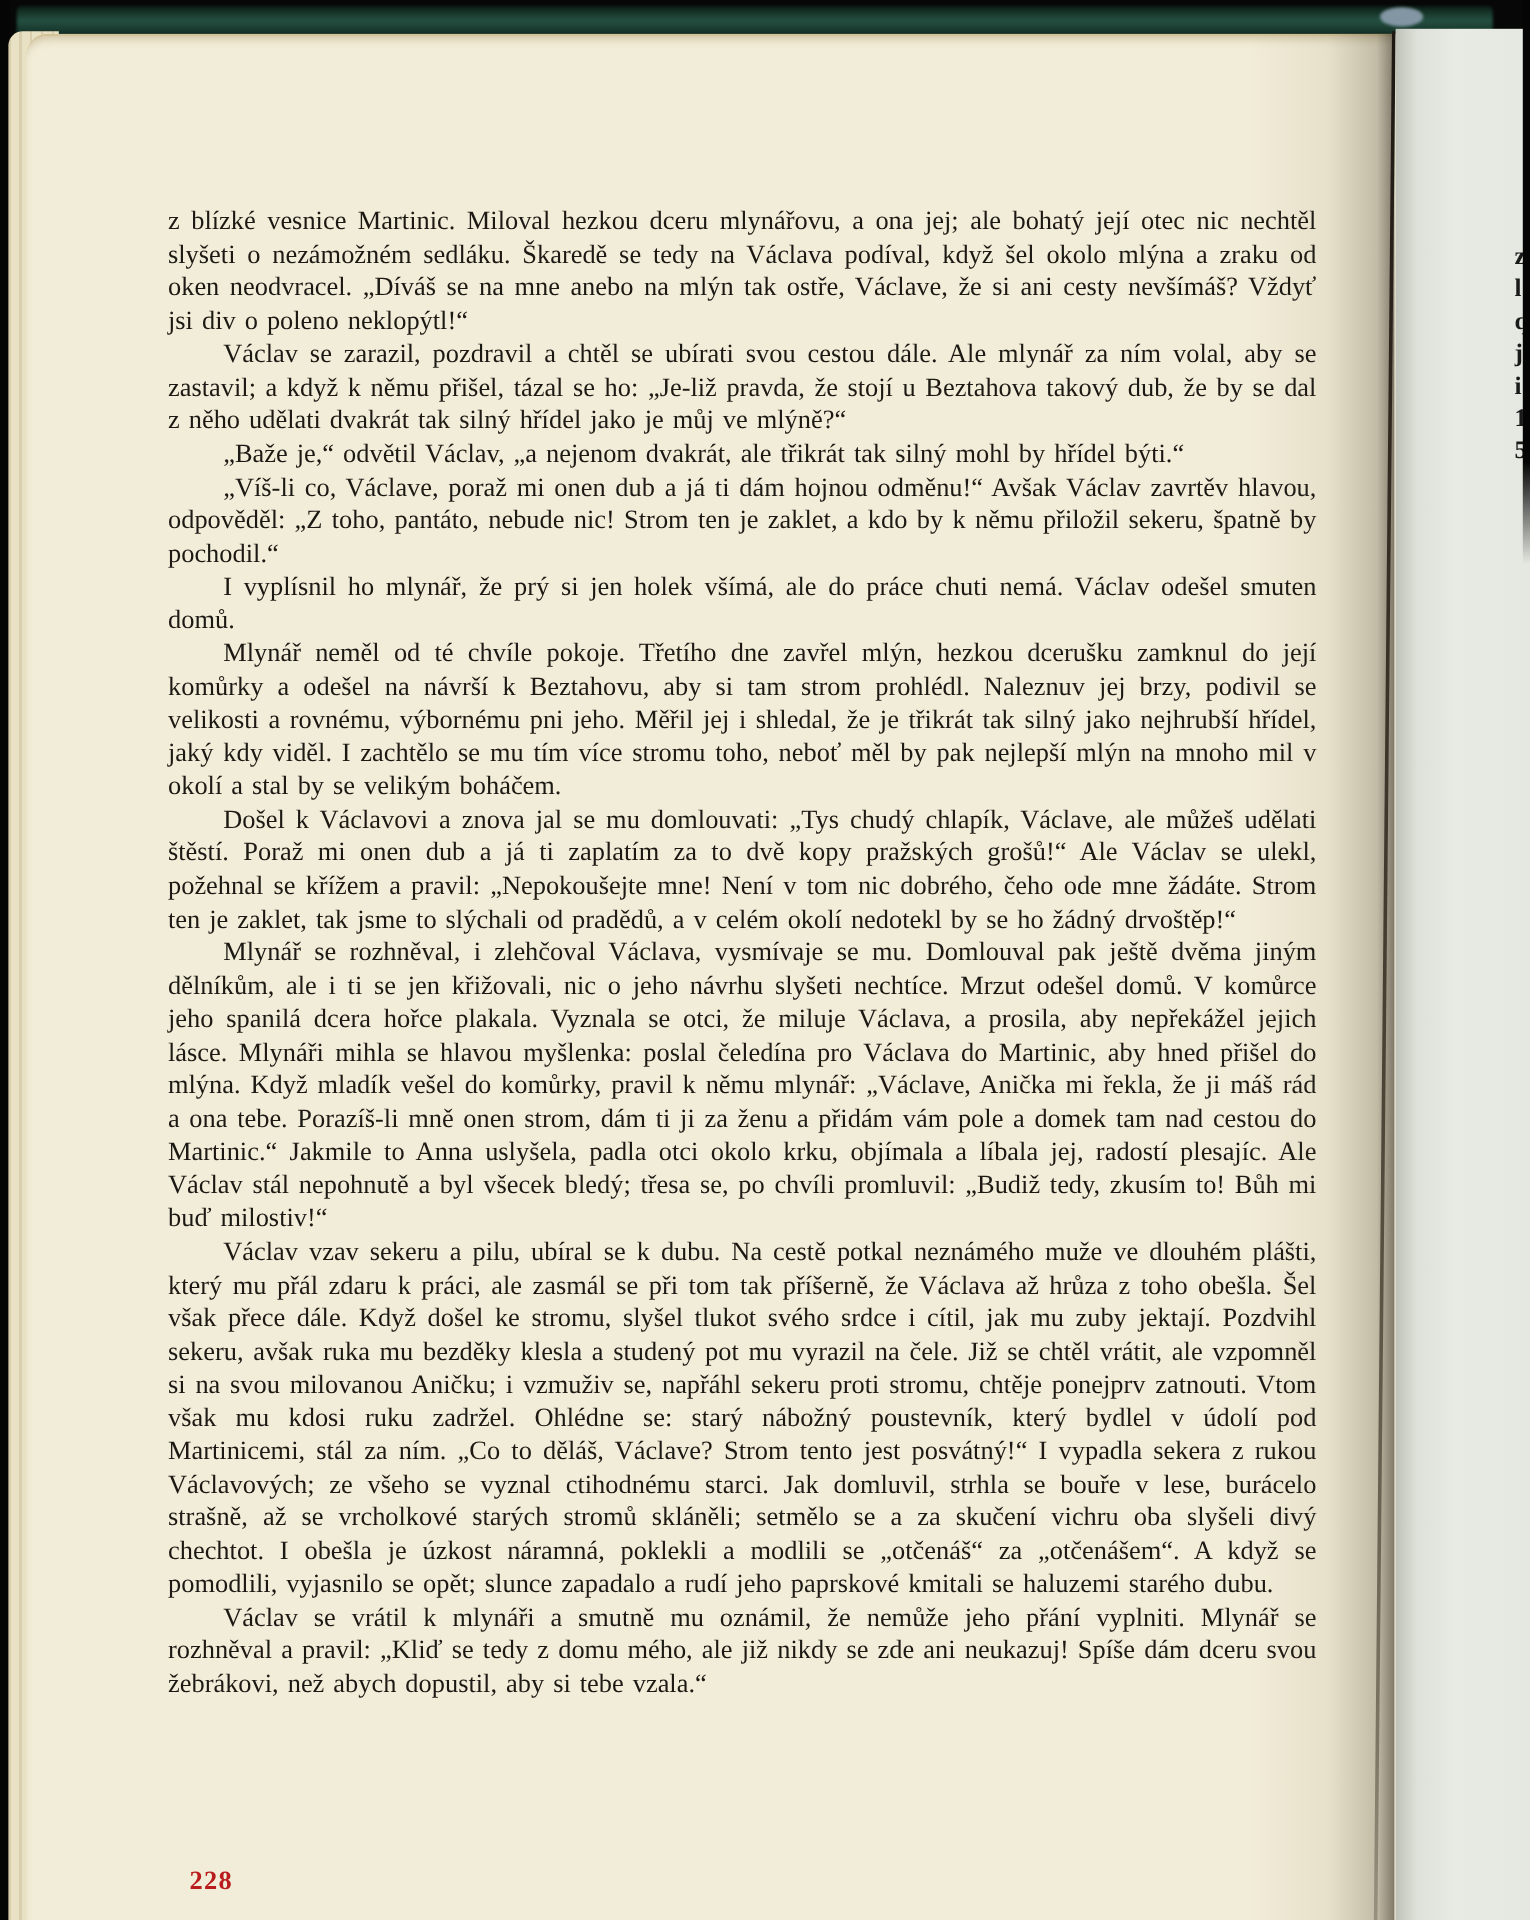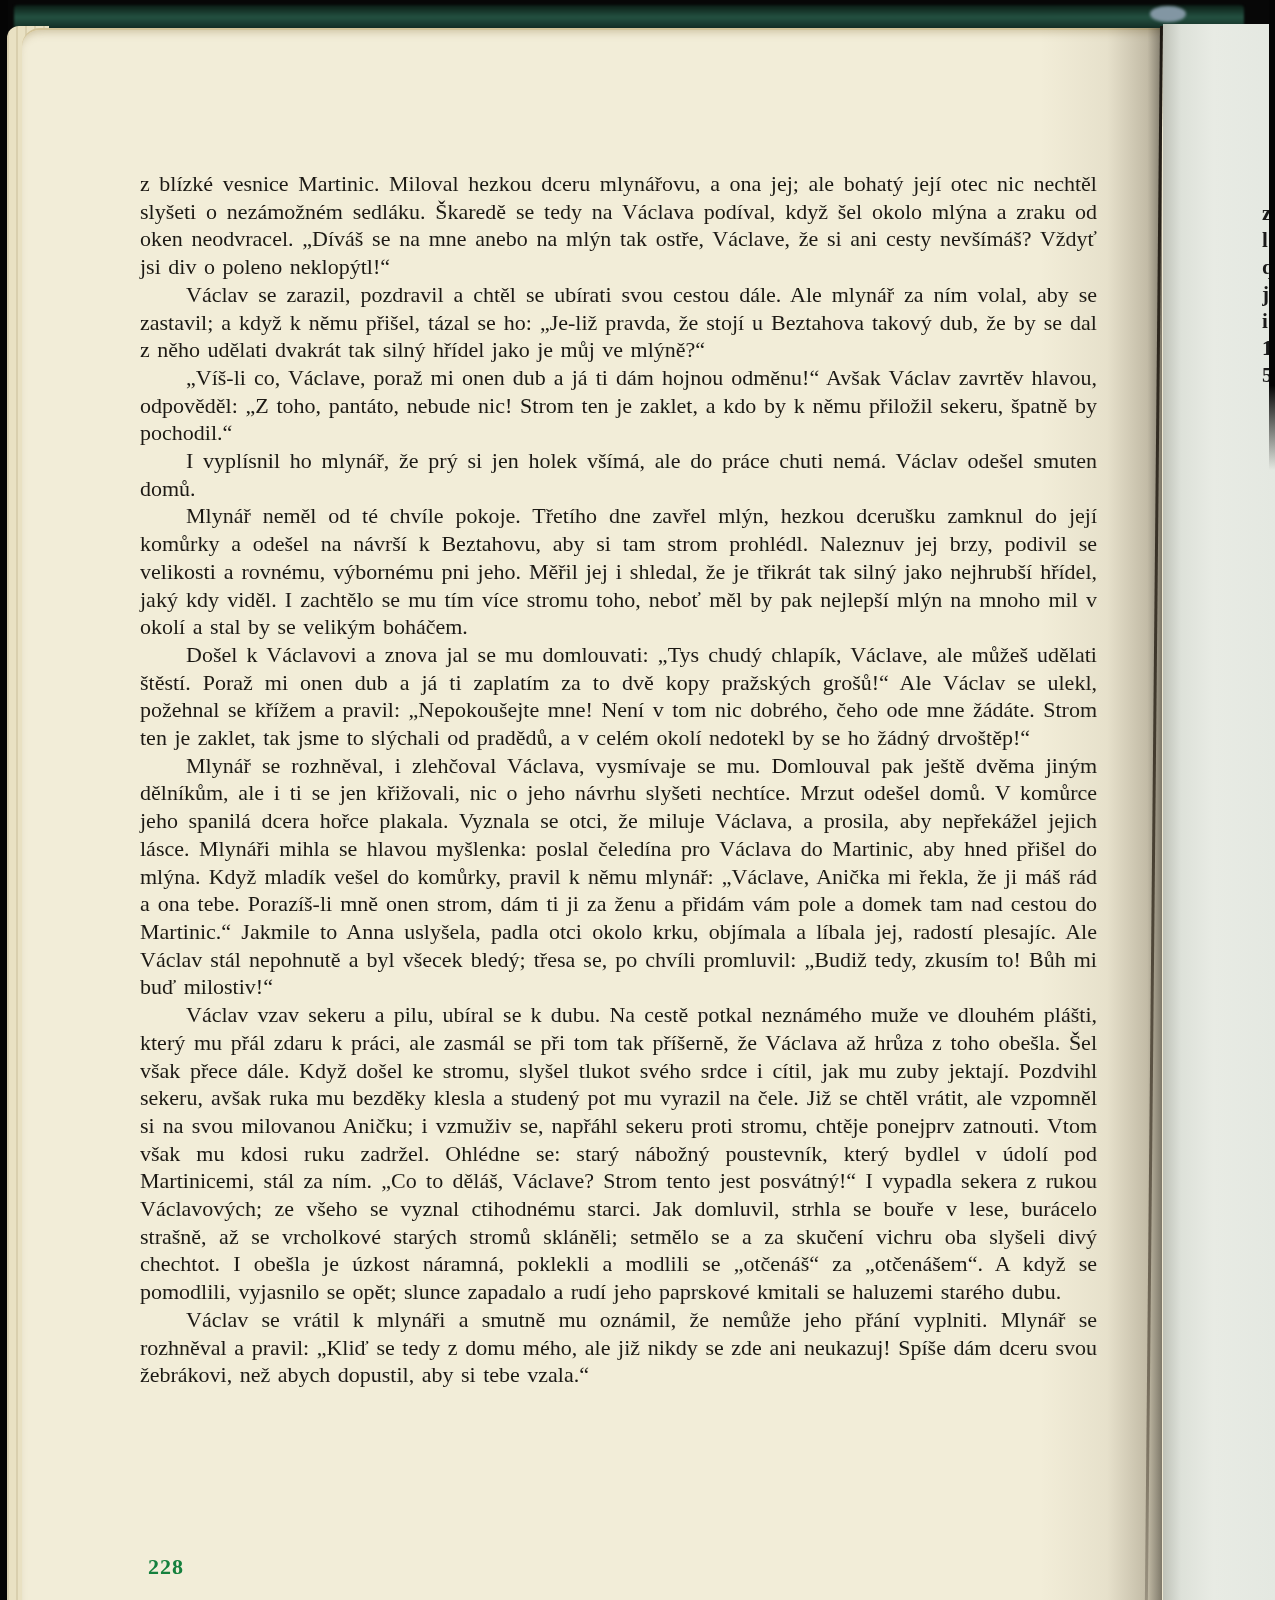--- a/index.html
+++ b/index.html
@@ -21,22 +21,22 @@
   
   .page{position:absolute;left:22px;top:28px;width:1142px;height:1572px;
     background:#f2edd8;border-top:2px solid #d2c398;border-top-left-radius:18px;
     box-shadow:inset 0 6px 8px -4px rgba(160,140,90,.45);}
 
   .page-text{position:absolute;left:118px;top:140px;width:957px;color:#1c1914;}
   .page-text p{margin:0;font-size:22px;line-height:27.7px;text-align:justify;
     word-spacing:2px;}
   .page-text p.indent{text-indent:46px;}
 
-  .page-number{position:absolute;left:126px;top:1524px;font-size:22px;font-weight:bold;
-    color:#15803d;letter-spacing:1px;}
+  .page-number{position:absolute;left:136px;top:1524px;font-size:22px;font-weight:bold;
+    color:#b91c1c;letter-spacing:1px;}
 
   
   .gutter-shadow{position:absolute;left:1040px;top:28px;width:122px;height:1572px;
     background:linear-gradient(to right,rgba(95,80,52,0) 0%,rgba(95,80,52,.08) 55%,
       rgba(70,57,36,.28) 88%,rgba(32,26,16,.55) 100%);pointer-events:none;}
   .crease{position:absolute;left:1160px;top:26px;width:3px;height:1580px;
     background:linear-gradient(to bottom,#1d1812 0%,#4a4234 55%,#7d7463 90%,#9a9280 100%);
     transform:rotate(0.55deg);transform-origin:top center;}
 
   
@@ -59,20 +59,21 @@
   <div class="bottom-left-black"></div>
   <div class="cover-band"></div>
   <div class="speck"></div>
 
   <div class="page-edges"></div>
 
   <div class="page">
     <div class="page-text">
       <p>z blízké vesnice Martinic. Miloval hezkou dceru mlynářovu, a ona jej; ale bohatý její otec nic nechtěl slyšeti o nezámožném sedláku. Škaredě se tedy na Václava podíval, když šel okolo mlýna a zraku od oken neodvracel. „Díváš se na mne anebo na mlýn tak ostře, Václave, že si ani cesty nevšímáš? Vždyť jsi div o poleno neklopýtl!“</p>
       <p class="indent">Václav se zarazil, pozdravil a chtěl se ubírati svou cestou dále. Ale mlynář za ním volal, aby se zastavil; a když k němu přišel, tázal se ho: „Je-liž pravda, že stojí u Beztahova takový dub, že by se dal z něho udělati dvakrát tak silný hřídel jako je můj ve mlýně?“</p>
+      <p class="indent">„Baže je,“ odvětil Václav, „a nejenom dvakrát, ale třikrát tak silný mohl by hřídel býti.“</p>
       <p class="indent">„Víš-li co, Václave, poraž mi onen dub a já ti dám hojnou odměnu!“ Avšak Václav zavrtěv hlavou, odpověděl: „Z toho, pantáto, nebude nic! Strom ten je zaklet, a kdo by k němu přiložil sekeru, špatně by pochodil.“</p>
       <p class="indent">I vyplísnil ho mlynář, že prý si jen holek všímá, ale do práce chuti nemá. Václav odešel smuten domů.</p>
       <p class="indent">Mlynář neměl od té chvíle pokoje. Třetího dne zavřel mlýn, hezkou dcerušku zamknul do její komůrky a odešel na návrší k Beztahovu, aby si tam strom prohlédl. Naleznuv jej brzy, podivil se velikosti a rovnému, výbornému pni jeho. Měřil jej i shledal, že je třikrát tak silný jako nejhrubší hřídel, jaký kdy viděl. I zachtělo se mu tím více stromu toho, neboť měl by pak nejlepší mlýn na mnoho mil v okolí a stal by se velikým boháčem.</p>
       <p class="indent">Došel k Václavovi a znova jal se mu domlouvati: „Tys chudý chlapík, Václave, ale můžeš udělati štěstí. Poraž mi onen dub a já ti zaplatím za to dvě kopy pražských grošů!“ Ale Václav se ulekl, požehnal se křížem a pravil: „Nepokoušejte mne! Není v tom nic dobrého, čeho ode mne žádáte. Strom ten je zaklet, tak jsme to slýchali od pradědů, a v celém okolí nedotekl by se ho žádný drvoštěp!“</p>
       <p class="indent">Mlynář se rozhněval, i zlehčoval Václava, vysmívaje se mu. Domlouval pak ještě dvěma jiným dělníkům, ale i ti se jen křižovali, nic o jeho návrhu slyšeti nechtíce. Mrzut odešel domů. V komůrce jeho spanilá dcera hořce plakala. Vyznala se otci, že miluje Václava, a prosila, aby nepřekážel jejich lásce. Mlynáři mihla se hlavou myšlenka: poslal čeledína pro Václava do Martinic, aby hned přišel do mlýna. Když mladík vešel do komůrky, pravil k němu mlynář: „Václave, Anička mi řekla, že ji máš rád a ona tebe. Porazíš-li mně onen strom, dám ti ji za ženu a přidám vám pole a domek tam nad cestou do Martinic.“ Jakmile to Anna uslyšela, padla otci okolo krku, objímala a líbala jej, radostí plesajíc. Ale Václav stál nepohnutě a byl všecek bledý; třesa se, po chvíli promluvil: „Budiž tedy, zkusím to! Bůh mi buď milostiv!“</p>
       <p class="indent">Václav vzav sekeru a pilu, ubíral se k dubu. Na cestě potkal neznámého muže ve dlouhém plášti, který mu přál zdaru k práci, ale zasmál se při tom tak příšerně, že Václava až hrůza z toho obešla. Šel však přece dále. Když došel ke stromu, slyšel tlukot svého srdce i cítil, jak mu zuby jektají. Pozdvihl sekeru, avšak ruka mu bezděky klesla a studený pot mu vyrazil na čele. Již se chtěl vrátit, ale vzpomněl si na svou milovanou Aničku; i vzmuživ se, napřáhl sekeru proti stromu, chtěje ponejprv zatnouti. Vtom však mu kdosi ruku zadržel. Ohlédne se: starý nábožný poustevník, který bydlel v údolí pod Martinicemi, stál za ním. „Co to děláš, Václave? Strom tento jest posvátný!“ I vypadla sekera z rukou Václavových; ze všeho se vyznal ctihodnému starci. Jak domluvil, strhla se bouře v lese, burácelo strašně, až se vrcholkové starých stromů skláněli; setmělo se a za skučení vichru oba slyšeli divý chechtot. I obešla je úzkost náramná, poklekli a modlili se „otčenáš“ za „otčenášem“. A když se pomodlili, vyjasnilo se opět; slunce zapadalo a rudí jeho paprskové kmitali se haluzemi starého dubu.</p>
       <p class="indent">Václav se vrátil k mlynáři a smutně mu oznámil, že nemůže jeho přání vyplniti. Mlynář se rozhněval a pravil: „Kliď se tedy z domu mého, ale již nikdy se zde ani neukazuj! Spíše dám dceru svou žebrákovi, než abych dopustil, aby si tebe vzala.“</p>
     </div>
     <div class="page-number">228</div>
   </div>

